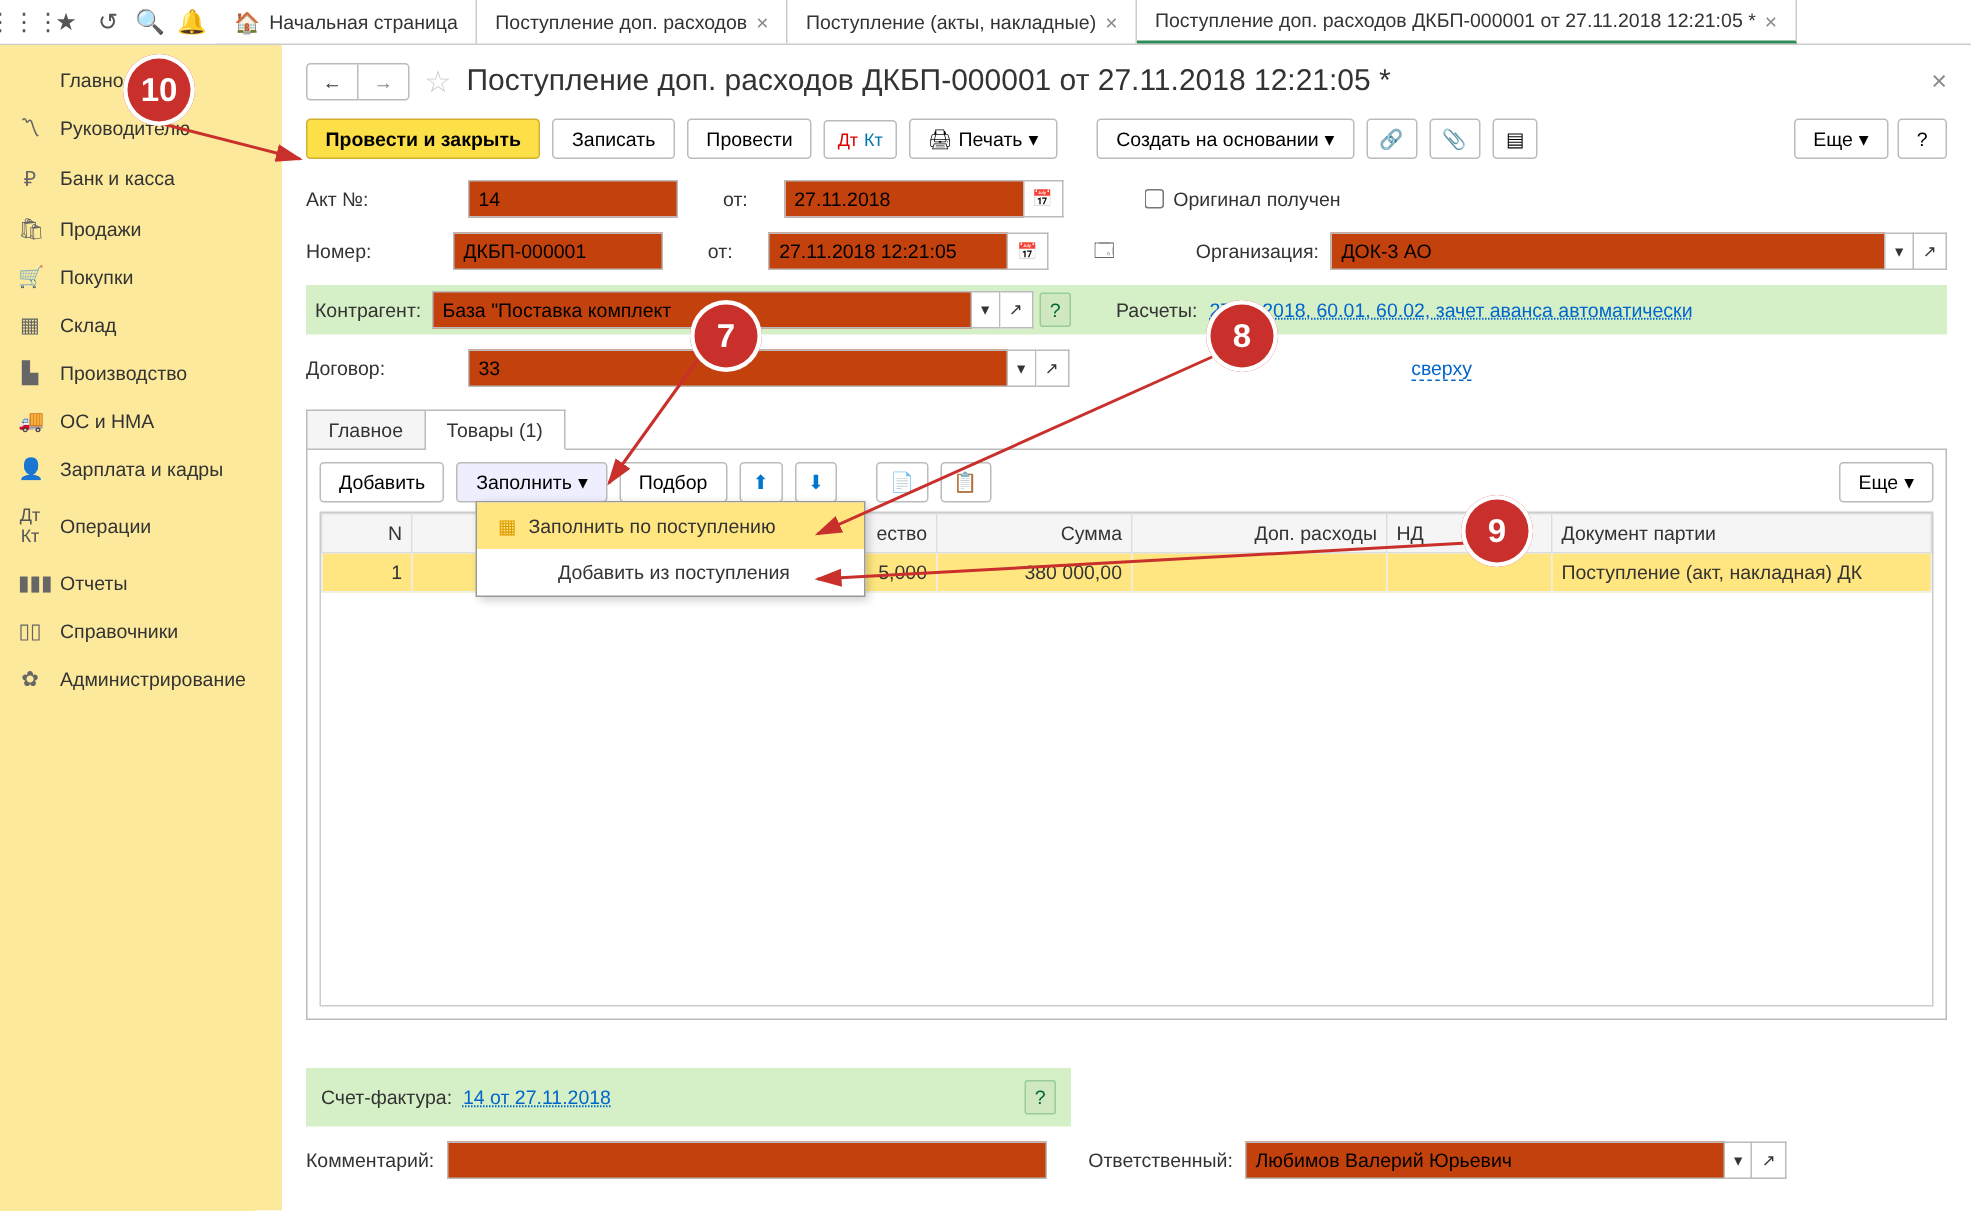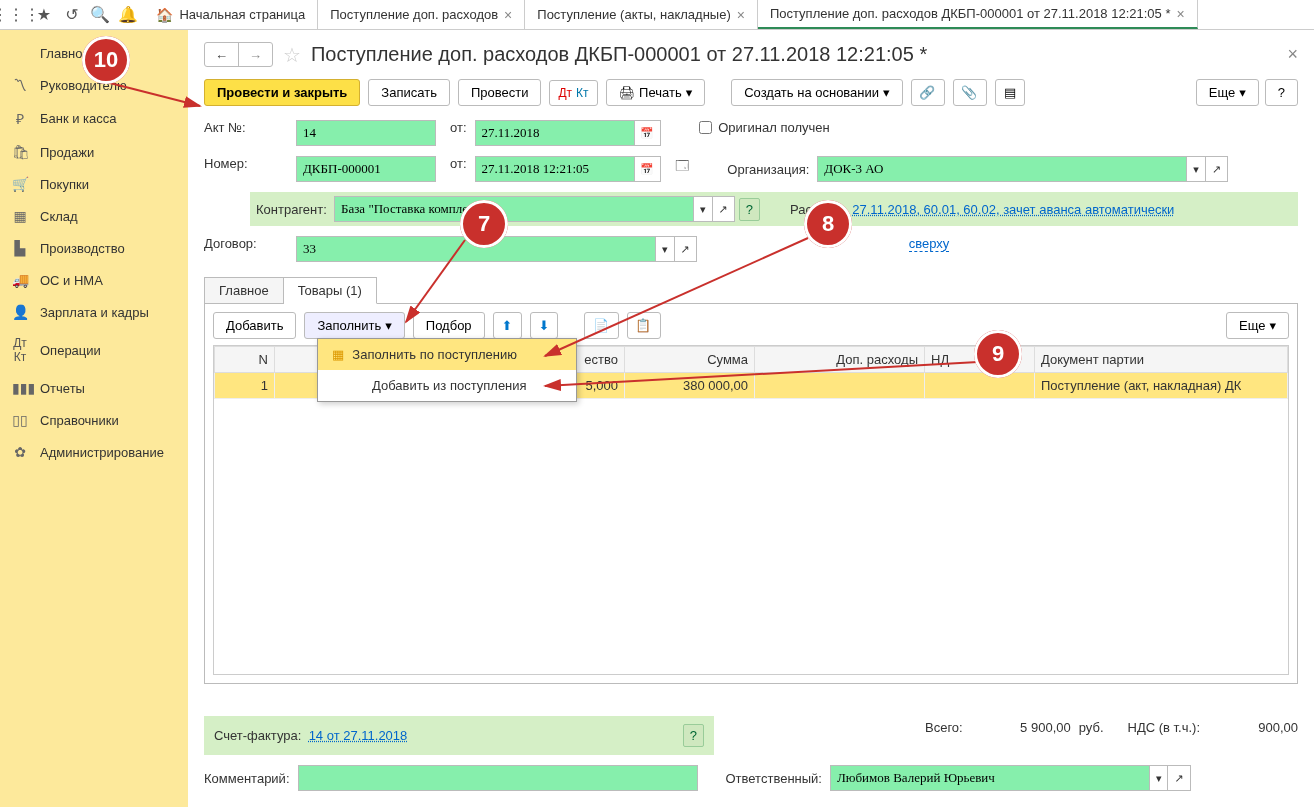--- a/index.html
+++ b/index.html
@@ -29,33 +29,33 @@
 .page-title { font-size: 20px; font-weight: normal; }
 .title-close { margin-left: auto; font-size: 18px; color: #888; cursor: pointer; }
 
 .toolbar { display: flex; gap: 8px; margin-bottom: 14px; align-items: center; }
 .btn { border: 1px solid #bbb; background: #fff; padding: 5px 12px; border-radius: 3px; cursor: pointer; font-size: 13px; display: inline-flex; align-items: center; gap: 4px; }
 .btn.primary { background: #fde047; border-color: #d4b030; font-weight: bold; }
 .btn.icon { padding: 5px 8px; }
 .toolbar-gap { width: 10px; }
 .more-help { margin-left: auto; display: flex; gap: 6px; }
 
-.form-row { display: flex; align-items: flex-start; margin-bottom: 10px; gap: 8px; }
+.form-row { display: flex; align-items: center; margin-bottom: 10px; gap: 24px; }
 .form-label { width: 84px; font-size: 13px; }
-.input { border: 1px solid #bbb; padding: 4px 6px; font-size: 13px; background: #86efac; font-family: Liberation Serif, serif; }
+.input { border: 1px solid #bbb; padding: 4px 6px; font-size: 13px; background: #c2410c; }
 .input.w140 { width: 140px; }
 .input.w160 { width: 160px; }
 .input-group { display: flex; }
 .input-group .btn-small { border: 1px solid #bbb; border-left: none; padding: 0 6px; display: flex; align-items: center; background: #fff; cursor: pointer; font-size: 11px; }
 .checkbox-row { display: flex; align-items: center; gap: 6px; margin-left: 30px; }
 .col2 { margin-left: 30px; display: flex; align-items: center; gap: 8px; }
 .link { color: #0066cc; text-decoration: underline dotted; cursor: pointer; }
 .link-dashed { color: #0066cc; border-bottom: 1px dashed #0066cc; cursor: pointer; }
 
-.hl-row { background: #d5efc6; padding: 4px 6px; display: flex; align-items: center; margin-left: 46px; }
+.hl-row { background: #d5efc6; padding: 4px 6px; display: flex; align-items: center; }
 .hl-row .form-label { width: 78px; }
 .hl-row .input-group { flex: 0 0 auto; }
 .hl-row .input { width: 360px; }
 .q-btn { border:1px solid #9c9; background:#cfe8bf; padding:3px 6px; margin-left:4px; border-radius:2px; cursor:pointer; color:#063; }
 .calc-col { margin-left: 30px; display: flex; align-items: baseline; gap: 8px; }
 
 .tabs2 { display: flex; margin-top: 14px; }
 .tab2 { border: 1px solid #bbb; padding: 5px 14px; cursor: pointer; background: #f5f5f5; position: relative; top: 1px; }
 .tab2.active { background: #fff; border-bottom: 1px solid #fff; }
 .tab2:not(:first-child) { border-left: none; }
@@ -325,27 +325,20 @@
         </table>
       </div>
     </div>
 
     <div style="display:flex; align-items:center; margin-top:16px; gap:20px">
       <div class="footer-invoice">
         <span>Счет-фактура:</span>&nbsp;&nbsp;
         <span class="link">14 от 27.11.2018</span>
         <span style="margin-left:auto" class="q-btn">?</span>
       </div>
-      <div style="margin-left:auto; display:flex; align-items:center; gap:8px">
-        <span>Всего:</span>
-        <span class="box" style="border:none;background:none;min-width:100px;text-align:right">5 900,00</span>
-        <span>руб.</span>
-        <span style="margin-left:16px">НДС (в т.ч.):</span>
-        <span style="min-width:90px;text-align:right;display:inline-block">900,00</span>
-      </div>
     </div>
 
     <div class="bottom-row">
       <span>Комментарий:</span>
       <input class="input wlong" style="">
       <div class="col2">
         <span>Ответственный:</span>
         <div class="input-group">
           <input class="input" style="width: 320px;" value="Любимов Валерий Юрьевич">
           <span class="btn-small">▾</span>

